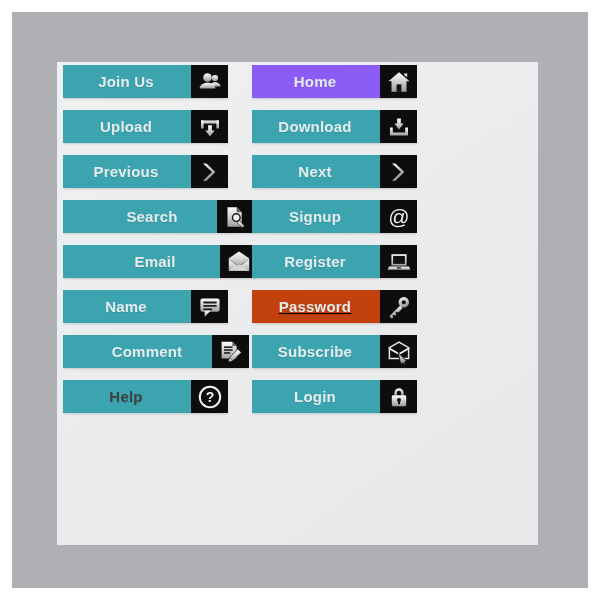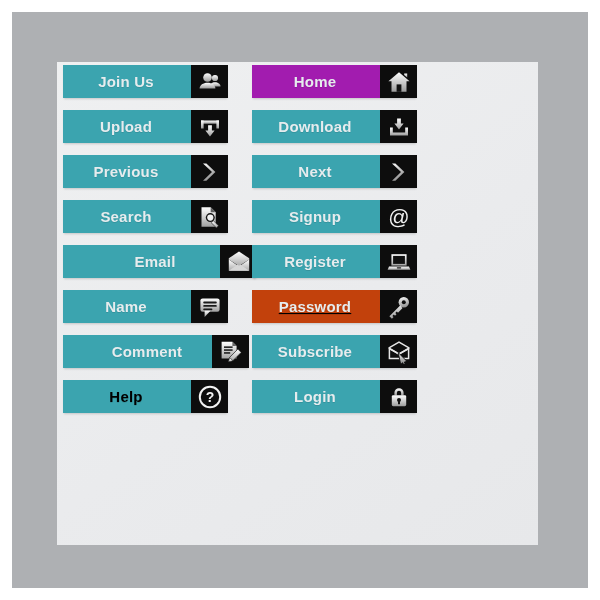--- a/index.html
+++ b/index.html
@@ -162,21 +162,21 @@
               <linearGradient id="g3" x1="0" y1="0" x2="0.4" y2="1">
                 <stop offset="0" stop-color="#ffffff"></stop>
                 <stop offset="1" stop-color="#8e8e8e"></stop>
               </linearGradient>
             </defs>
             <path d="M5 3.5l9 8.6-9 8.6 3.4 0 9-8.6-9-8.6z" fill="url(#g3)"></path>
           </svg>
         </span>
       </div>
 
-      <div class="btn" style="background: rgb(59, 164, 175);">
+      <div class="btn" style="background: rgb(59, 164, 175); padding-left: 26px;">
         <span class="btn-label" style="color: rgb(230, 236, 238);">Search</span>
         <span class="btn-icon" style="background: rgb(13, 13, 13);">
           <svg width="24" height="24" viewBox="0 0 24 24">
             <defs>
               <linearGradient id="g4" x1="0" y1="0" x2="0" y2="1">
                 <stop offset="0" stop-color="#ffffff"></stop>
                 <stop offset="1" stop-color="#a0a0a0"></stop>
               </linearGradient>
             </defs>
             <path d="M3.5 2.2h9.2l5 5v14.6H3.5z" fill="url(#g4)"></path>
@@ -239,34 +239,34 @@
             <rect x="5" y="6.4" width="8.6" height="1.5" fill="#151515"></rect>
             <rect x="5" y="9.3" width="8.6" height="1.5" fill="#151515"></rect>
             <rect x="5" y="12.2" width="6.2" height="1.5" fill="#151515"></rect>
             <path d="M10.6 17.4l8.3-8.3 3.3 3.3-8.3 8.3-4.4 1.1z" fill="url(#g7)" stroke="#1c1c1c" stroke-width="0.7"></path>
             <path d="M9.5 21.8l1.1-4.4 3.3 3.3z" fill="#e9e9e9" stroke="#1c1c1c" stroke-width="0.6"></path>
           </svg>
         </span>
       </div>
 
       <div class="btn" style="background: rgb(59, 164, 175);">
-        <span class="btn-label" style="color: #000000;">Help</span>
+        <span class="btn-label" style="color: #404040;">Help</span>
         <span class="btn-icon" style="background: rgb(13, 13, 13);">
           <svg width="24" height="24" viewBox="0 0 24 24">
             <circle cx="12" cy="12" r="10.2" fill="none" stroke="#f2f2f2" stroke-width="2"></circle>
             <text x="12" y="17.4" font-family="Liberation Sans, sans-serif" font-size="14" font-weight="bold" fill="#f2f2f2" text-anchor="middle">?</text>
           </svg>
         </span>
       </div>
 
     </div>
 
     <div class="column">
 
-      <div class="btn" style="background: #a21caf; align-items: center;">
+      <div class="btn" style="background: #8b5cf6; align-items: center;">
         <span class="btn-label" style="color: rgb(230, 236, 238);">Home</span>
         <span class="btn-icon" style="background: rgb(13, 13, 13);">
           <svg width="24" height="24" viewBox="0 0 24 24">
             <defs>
               <linearGradient id="g8" x1="0" y1="0" x2="0" y2="1">
                 <stop offset="0" stop-color="#ffffff"></stop>
                 <stop offset="1" stop-color="#9c9c9c"></stop>
               </linearGradient>
             </defs>
             <path d="M12 2.2L1.4 11.2h3.1v10.6h15V11.2h3.1z" fill="url(#g8)"></path>

